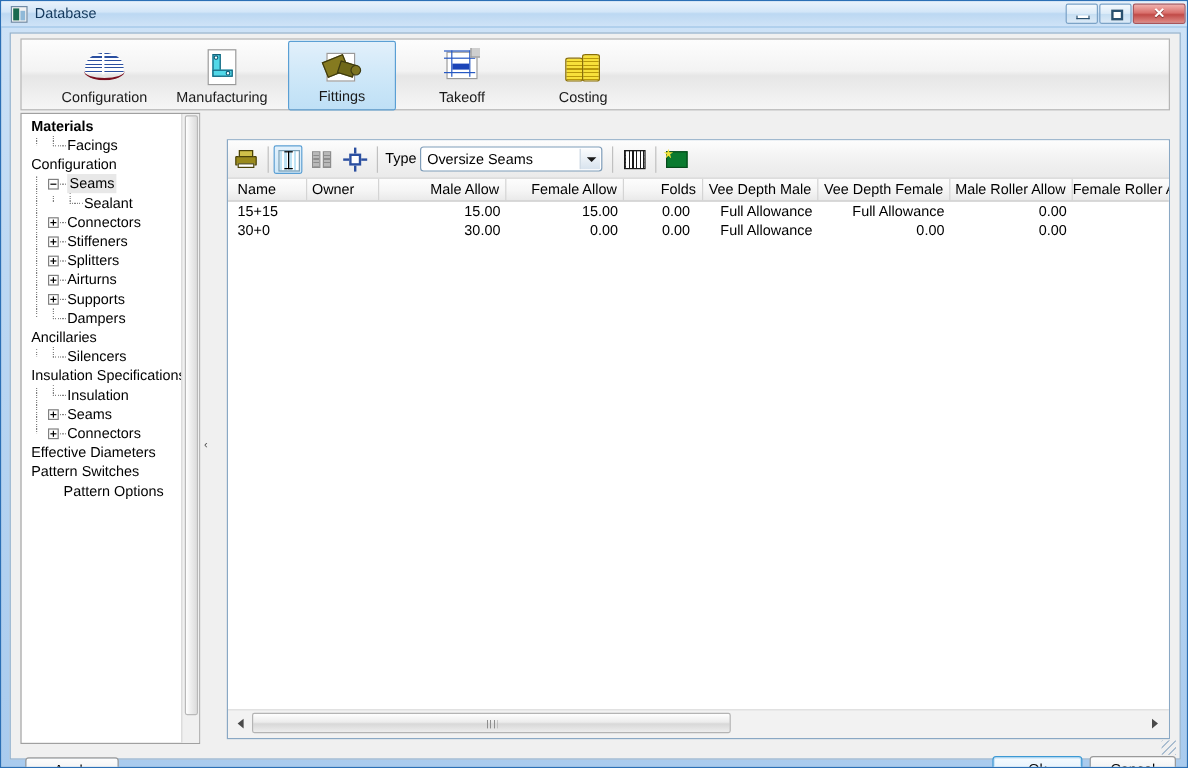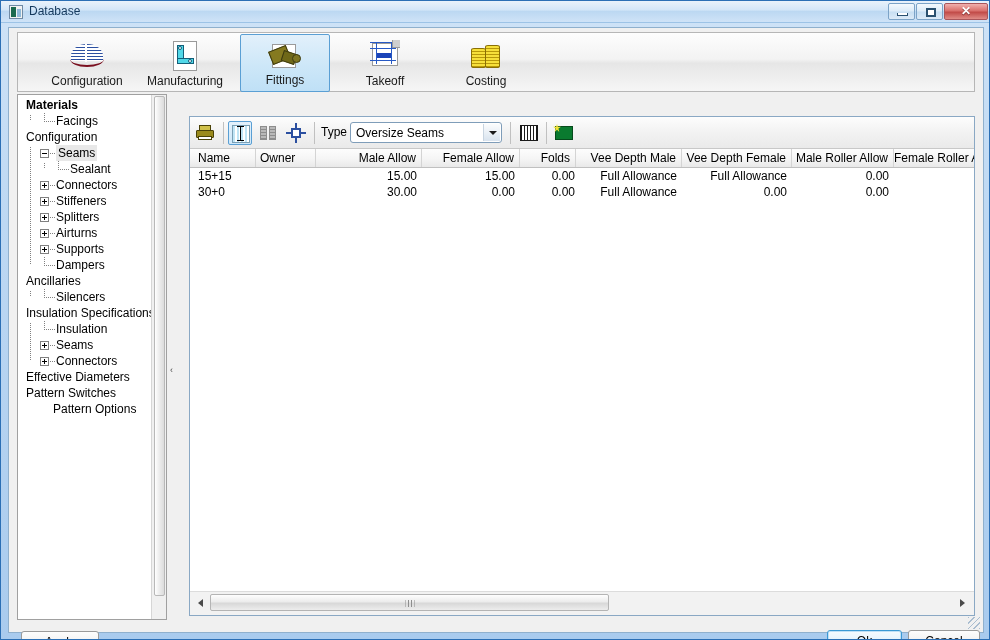--- a/index.html
+++ b/index.html
@@ -884,21 +884,21 @@
             <span class="s"></span>
           </div>
       </div>
 
       <div class="gridwrap">
         <div class="ghead" id="grid-header">
             <div class="ghcell l" style="left: 4px; width: 62px;">Name</div>
             <div class="ghcell l" style="left: 66px; width: 60px;">Owner</div>
             <div class="ghcell r" style="left: 126px; width: 106px;">Male Allow</div>
             <div class="ghcell r" style="left: 232px; width: 98px;">Female Allow</div>
-            <div class="ghcell r" style="left: 326px; width: 60px;">Folds</div>
+            <div class="ghcell r" style="left: 336px; width: 60px;">Folds</div>
             <div class="ghcell r" style="left: 390px; width: 102px;">Vee Depth Male</div>
             <div class="ghcell r" style="left: 492px; width: 110px;">Vee Depth Female</div>
             <div class="ghcell r" style="left: 602px; width: 102px;">Male Roller Allow</div>
             <div class="ghcell r" style="left: 704px; width: 112px;">Female Roller Allow</div>
           </div>
         <div id="grid-body">
             <div class="grow" style="top: 19px;">
               <div class="gcell l" style="left: 4px; width: 62px;">15+15</div>
               <div class="gcell l" style="left: 66px; width: 60px;"></div>
               <div class="gcell r" style="left: 126px; width: 106px;">15.00</div>

